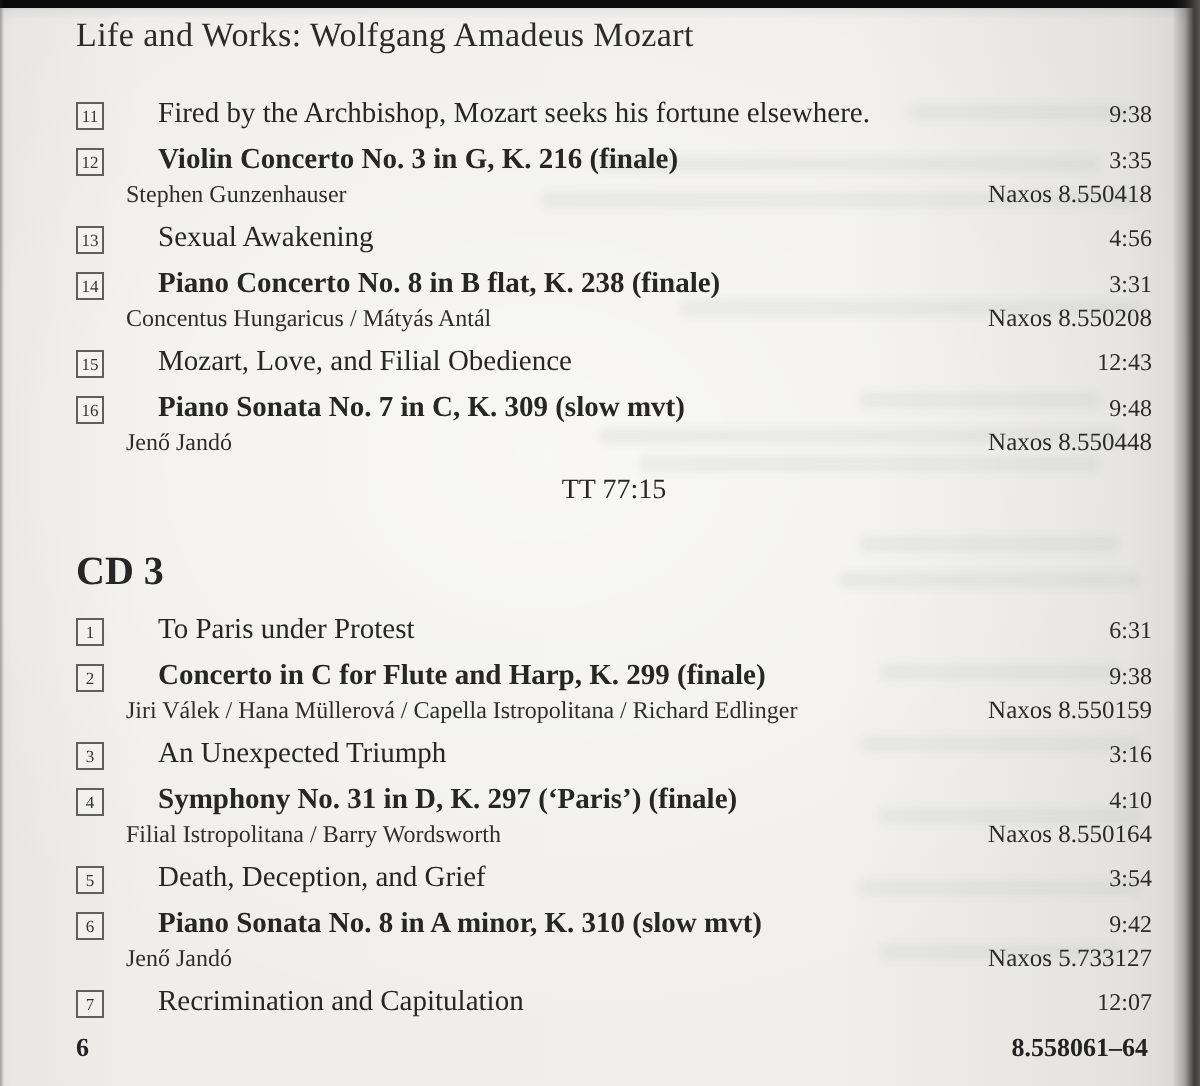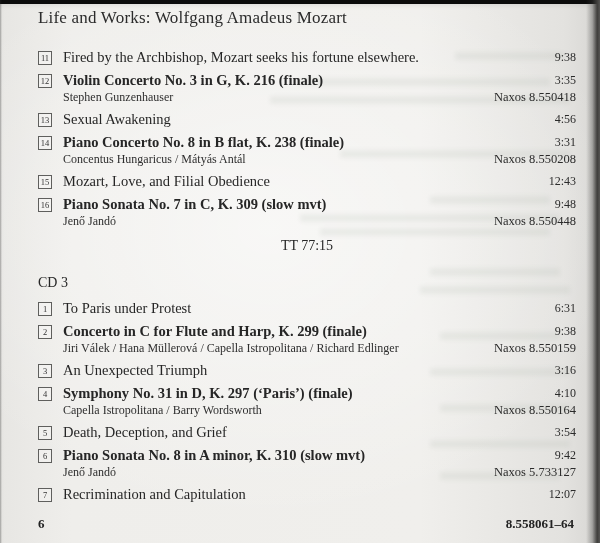--- a/index.html
+++ b/index.html
@@ -47,29 +47,30 @@
     position: absolute;
     top: 8px; left: 38px; right: 24px;
   }
   .header {
     font-size: 17px;
     letter-spacing: 0.2px;
     color: #2b2b2b;
   }
   .sections { margin-top: 21px; }
   .cd-heading {
-    font-weight: normal;
-    font-size: 14px;
+    font-weight: bold;
+    font-size: 20px;
     margin: 21px 0 9px 0;
   }
   .track { margin-bottom: 6px; }
   .track-line {
     display: flex;
     align-items: flex-end;
     line-height: 17px;
+    gap: 16px;
   }
   .num-box {
     flex: 0 0 auto;
     width: 12px; height: 12px;
     border: 1px solid #5f5f5d;
     font-size: 8.5px;
     line-height: 12px;
     text-align: center;
     color: #333;
     margin-right: 11px;
@@ -227,21 +228,21 @@
             <span class="track-time">3:16</span>
           </div>
         </div>
         <div class="track">
           <div class="track-line">
             <span class="num-box">4</span>
             <span class="track-title bold">Symphony No. 31 in D, K. 297 (‘Paris’) (finale)</span>
             <span class="track-time">4:10</span>
           </div>
           <div class="credit-line">
-            <span class="credit">Capella Istropolitana / Barry Wordsworth</span>
+            <span class="credit">Filial Istropolitana / Barry Wordsworth</span>
             <span class="catalog">Naxos 8.550164</span>
           </div>
         </div>
         <div class="track">
           <div class="track-line">
             <span class="num-box">5</span>
             <span class="track-title">Death, Deception, and Grief</span>
             <span class="track-time">3:54</span>
           </div>
         </div>

